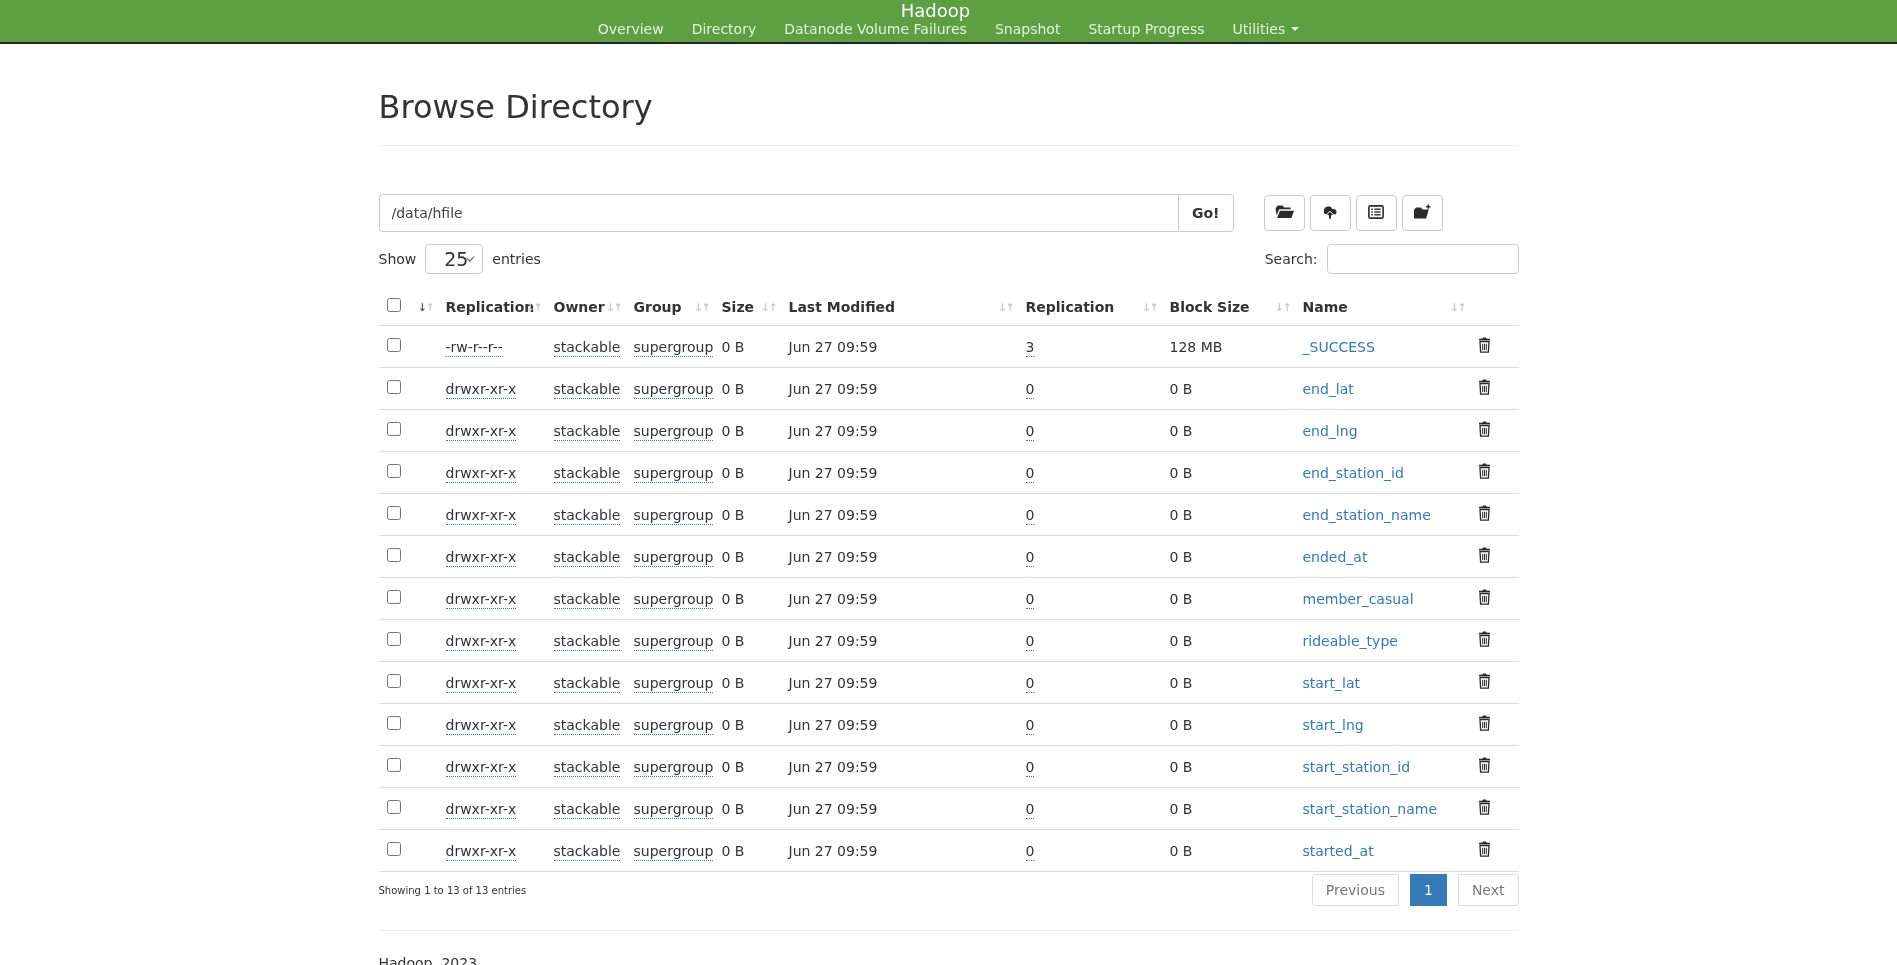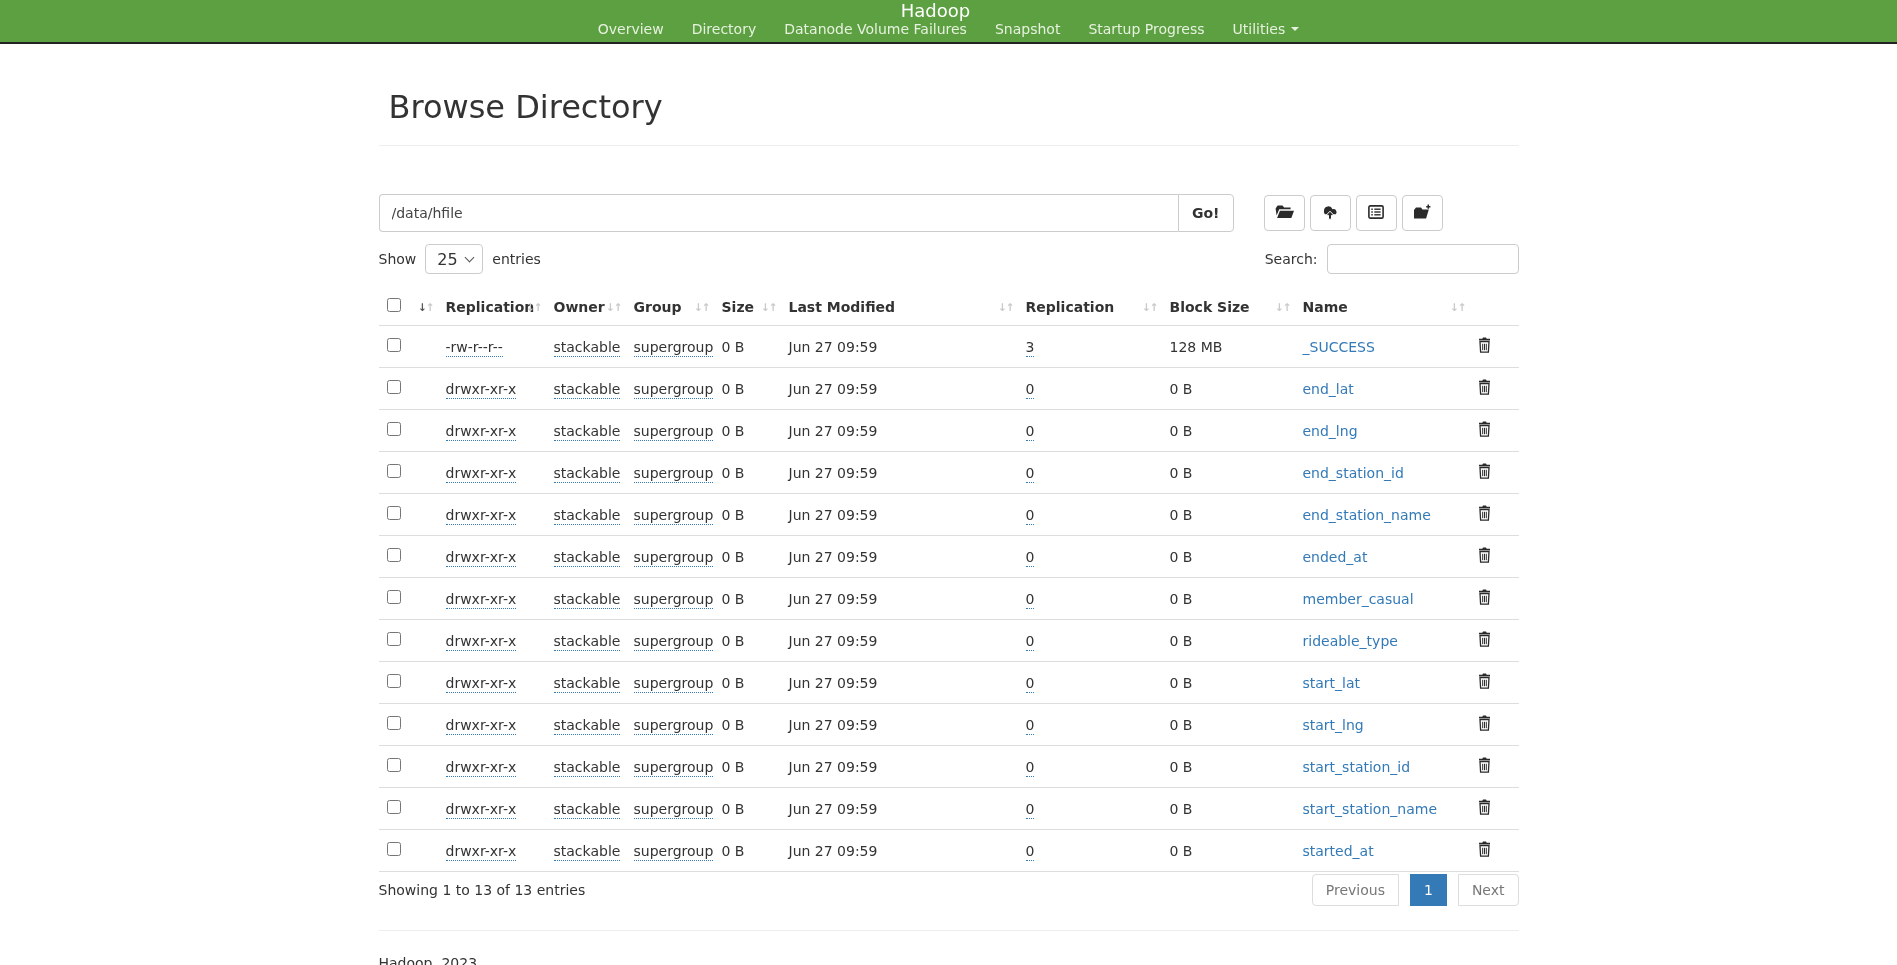--- a/index.html
+++ b/index.html
@@ -15,21 +15,21 @@
                   display:flex; align-items:center;flex-direction:column; }
   .brand { color:#ffffff; font-size:18px; text-decoration:none; margin-right:26px; }
   .nav-links { display:flex; align-items:center; list-style:none; margin:0; padding:0;justify-content:flex-end; }
   .nav-link { color:#e7f1df; font-size:14px; text-decoration:none; padding:0 14px;
               display:flex; align-items:center; gap:6px; }
   .caret { display:inline-block; width:0; height:0; border-left:4px solid transparent;
            border-right:4px solid transparent; border-top:4px solid #e7f1df; }
 
   
   .container { width:1140px; margin:0 auto; }
-  .page-title { font-size:32px; font-weight:500; color:#333; margin:46px 10px 20px; line-height:1.1; }
+  .page-title { font-size:32px; font-weight:500; color:#333; margin:46px 0 20px; line-height:1.1; }
   hr.rule { border:0; border-top:1px solid #eee; margin:0; }
 
   
   .path-row { display:flex; align-items:flex-start; margin-top:48px; }
   .input-group { display:flex; width:855px; }
   .path-input { flex:1; height:38px; border:1px solid #ccc; border-right:0;
                 border-radius:4px 0 0 4px; padding:0 12px; font-size:14px; color:#444;
                 font-family:inherit; outline:none; }
   .go-btn { height:38px; padding:0 13px; background:#fff; border:1px solid #ccc;
             border-radius:0 4px 4px 0; font-weight:700; font-size:14px; color:#333;
@@ -38,21 +38,21 @@
   .icon-btn { width:41px; height:36px; background:#fff; border:1px solid #ccc;
               border-radius:4px; display:flex; align-items:center; justify-content:center;
               color:#2b2b2b; cursor:pointer; padding:0; }
 
   
   .controls-row { display:flex; justify-content:space-between; align-items:center;
                   margin-top:12px; margin-bottom:14px; }
   .show-group, .search-group { display:flex; align-items:center; gap:9px; }
   .select-box { width:58px; height:30px; border:1px solid #ccc; border-radius:4px;
                 display:flex; align-items:center; justify-content:space-between;
-                padding:0 9px 0 11px; font-size:16px; color:#333; cursor:pointer; background:#fff; }
+                padding:0 9px 0 18px; font-size:19px; color:#333; cursor:pointer; background:#fff; }
   .chev { width:7px; height:7px; border-right:1.5px solid #555; border-bottom:1.5px solid #555;
           transform:rotate(45deg); margin-top:-3px; }
   .search-input { width:192px; height:30px; border:1px solid #ccc; border-radius:4px;
                   padding:0 8px; font-family:inherit; font-size:13px; outline:none; }
 
   
   table.files { width:100%; border-collapse:collapse; table-layout:fixed; }
   th { text-align:left; font-weight:700; font-size:14px; color:#333; padding:10px 8px;
        border-bottom:1px solid #ddd; position:relative; cursor:pointer; }
   td { text-align:left; font-size:14px; color:#333; padding:11px 8px;
@@ -61,21 +61,21 @@
                  font-size:10.5px; letter-spacing:-1px; user-select:none; }
   .sort-arrows .a-d, .sort-arrows .a-u { color:#c9c9c9; }
   th.sorted .sort-arrows .a-d { color:#555; }
   input[type="checkbox"] { width:14px; height:14px; margin:0; cursor:pointer; }
   .editable { border-bottom:1px dotted #337ab7; padding-bottom:1px; cursor:pointer; }
   .name-link { color:#337ab7; text-decoration:none; cursor:pointer; }
   .trash-btn { background:none; border:0; padding:0; color:#2b2b2b; cursor:pointer; }
 
   
   .table-footer-row { display:flex; justify-content:space-between; align-items:center; height:36px; }
-  .summary-text { font-size:14px; color:#333; }
+  .summary-text { font-size:10px; color:#333; }
   .pagination { display:flex;gap:12px; }
   .page-btn { border:1px solid #ddd; background:#fff; color:#777; padding:7px 13px;
               font-size:14px; margin-left:-1px; font-family:inherit; cursor:pointer; }
   .page-btn:first-child { border-radius:4px 0 0 4px; }
   .page-btn:last-child { border-radius:0 4px 4px 0; }
   .page-btn.active { background:#337ab7; border-color:#337ab7; color:#fff; }
 
   
   hr.bottom-rule { border:0; border-top:1px solid #eee; margin:22px 0 0; }
   .site-footer { margin:24px 0 30px; font-size:14px; color:#333; }

